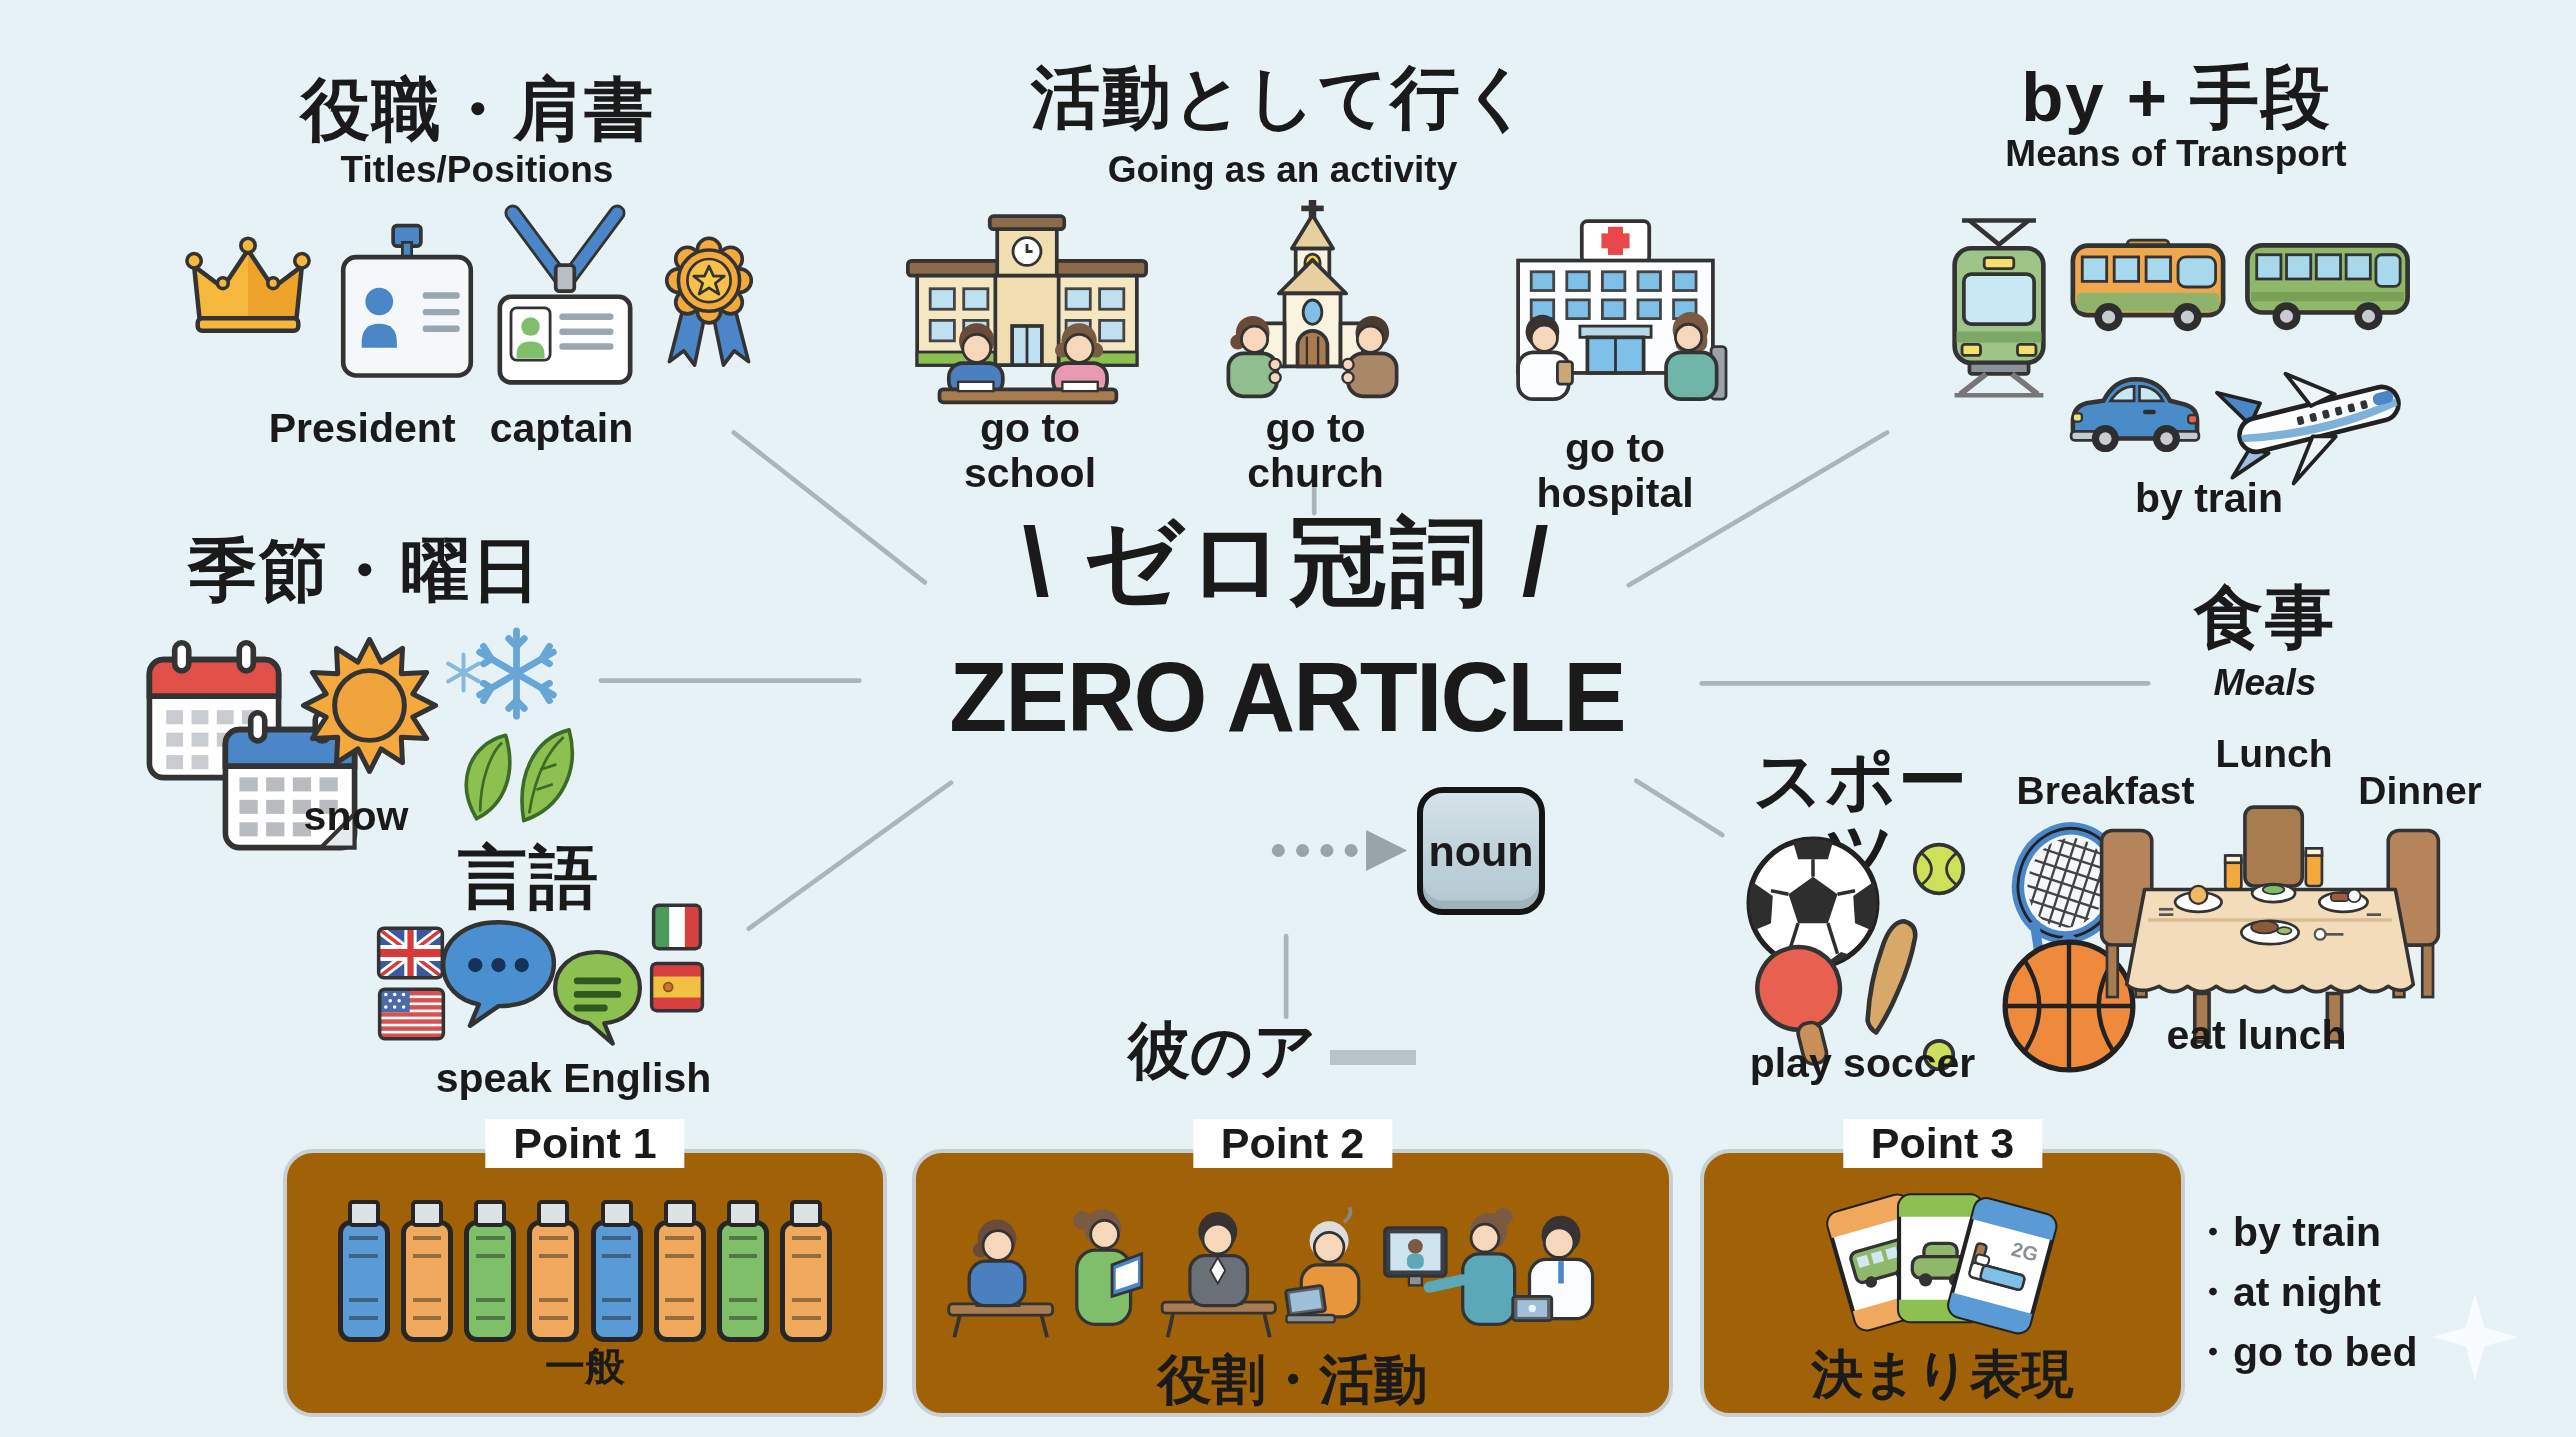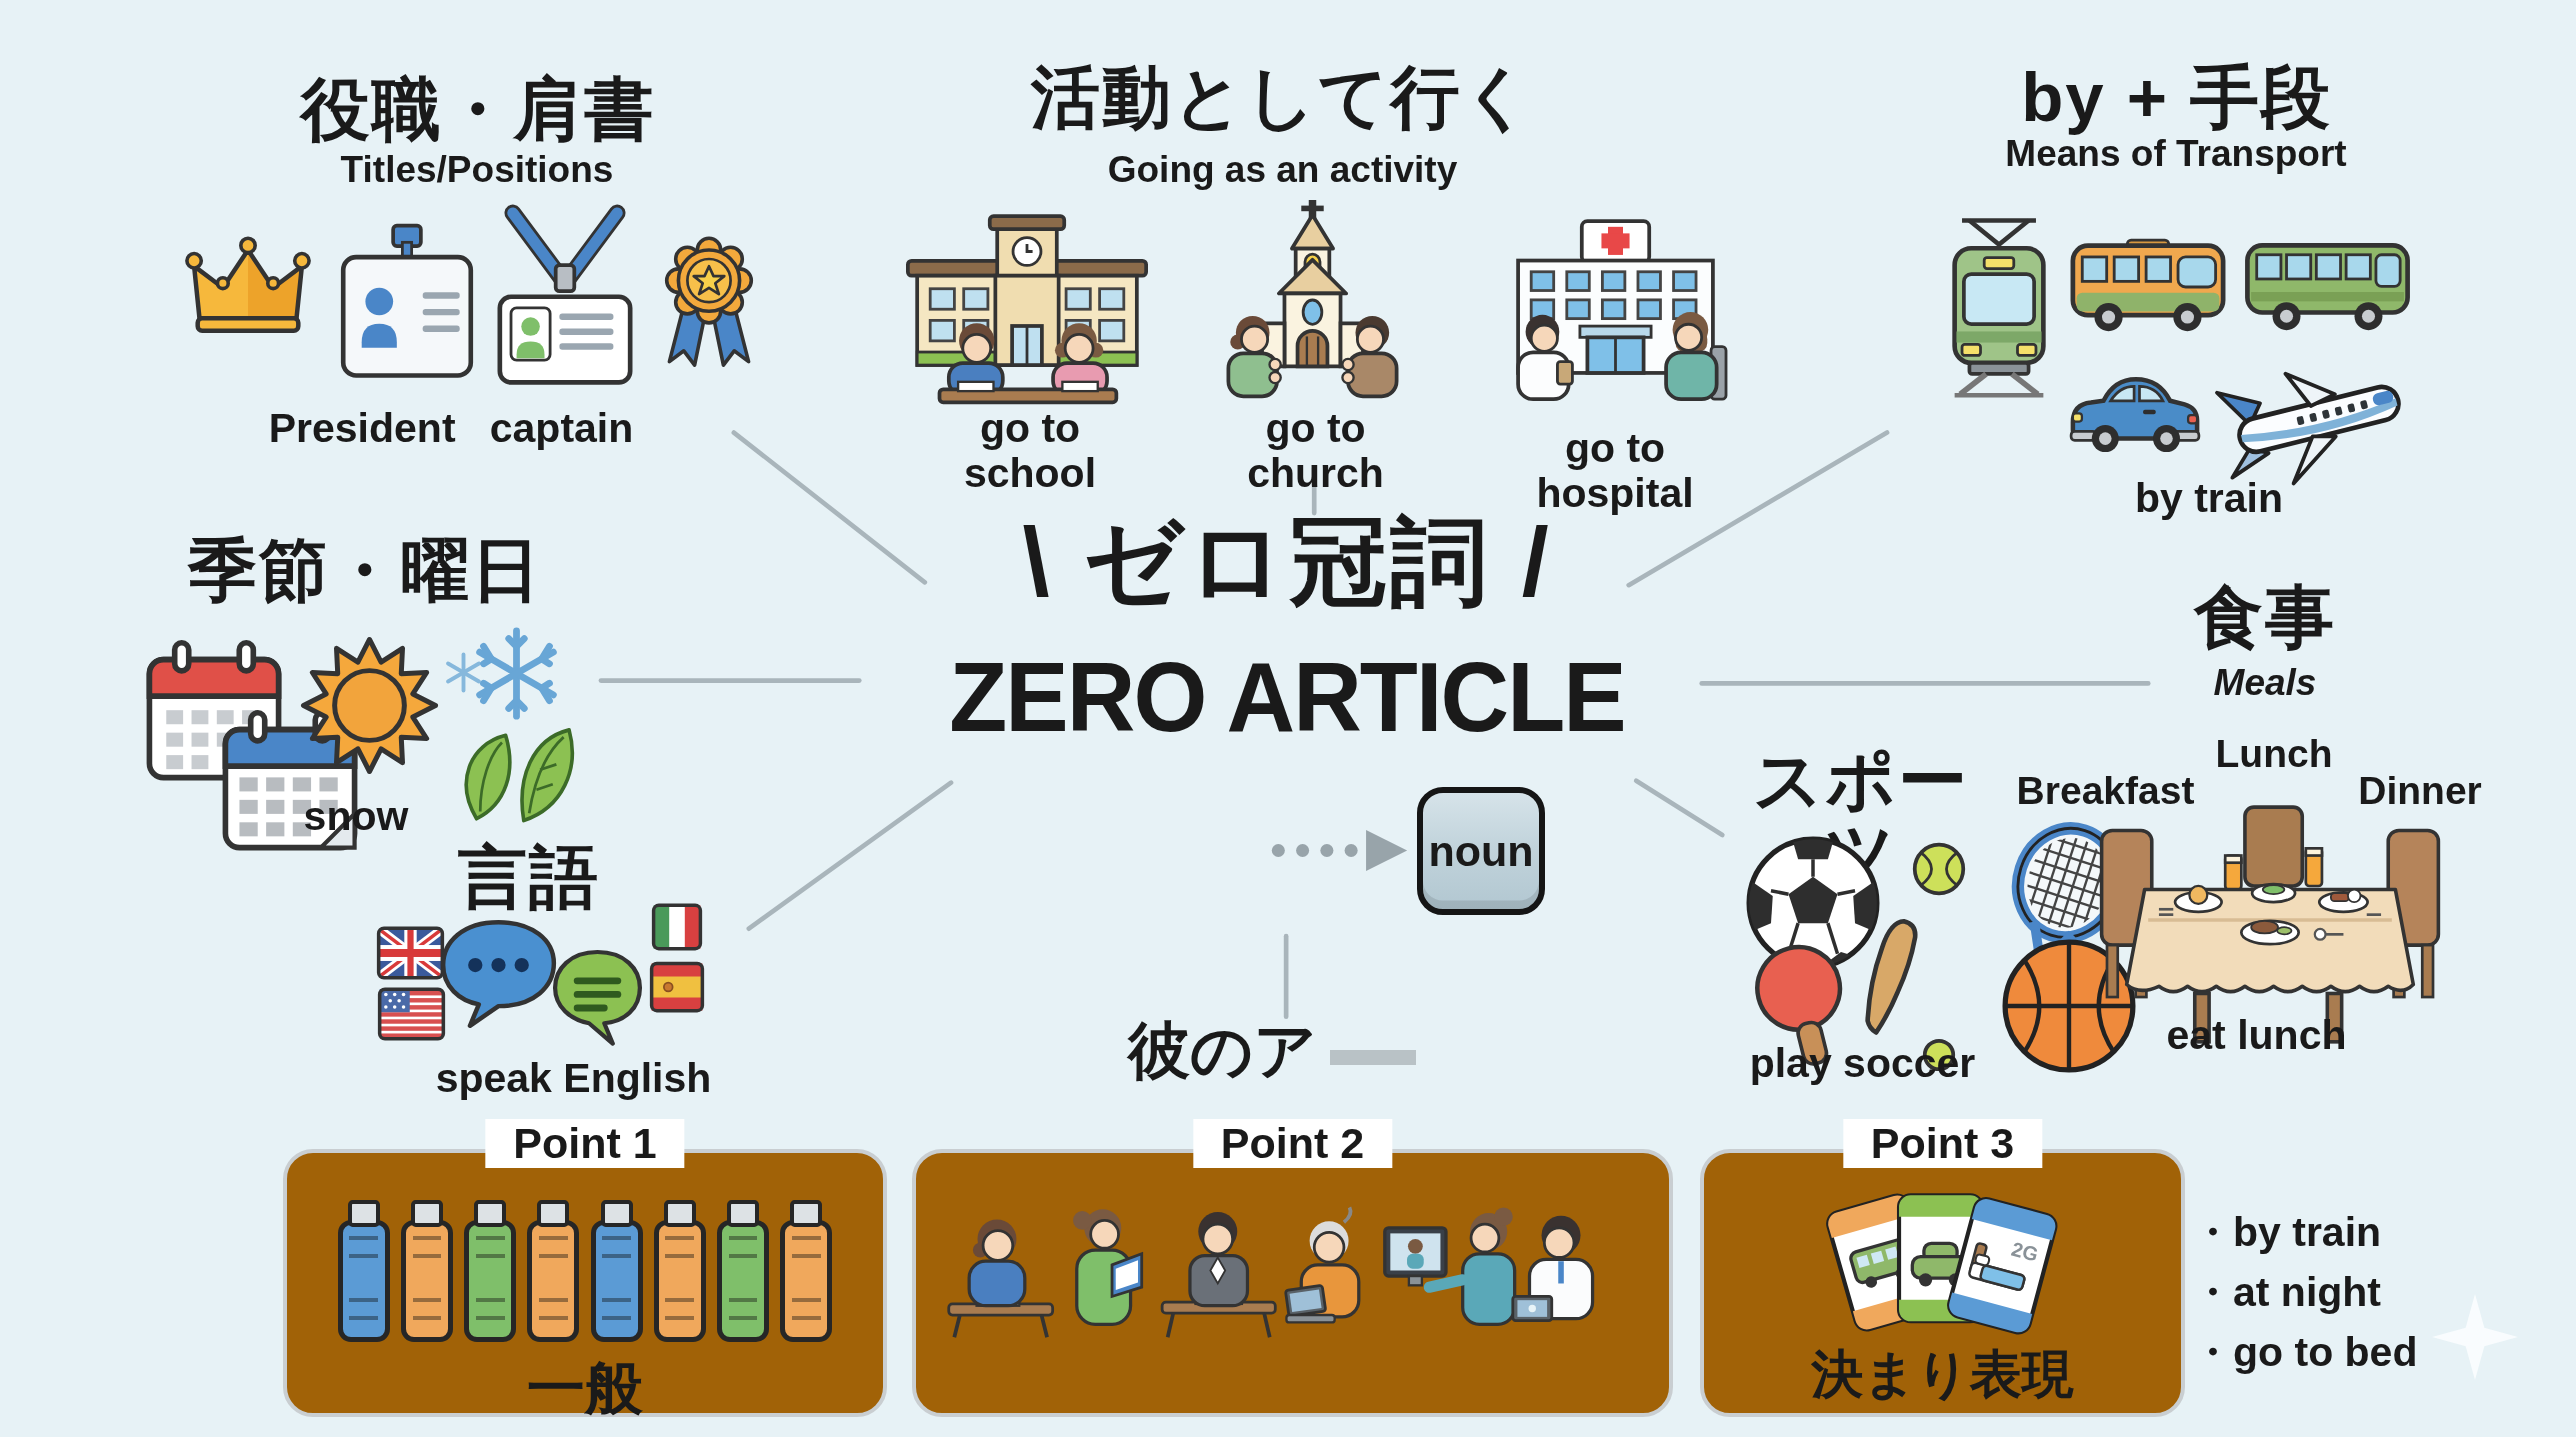--- a/index.html
+++ b/index.html
@@ -650,21 +650,21 @@
           <i class="cap"></i>
           <i class="st"></i>
           <i class="sb"></i>
         </div>
         <div class="bottle" style="background: rgb(240, 168, 92);">
           <i class="cap"></i>
           <i class="st"></i>
           <i class="sb"></i>
         </div>
       </div>
-    <div class="point-label" style="top:197px;font-size:58px;">一般</div>
+    <div class="point-label" style="top:186px;font-size:40px;">一般</div>
   </div>
 
   <div class="point-box" style="left:912px;top:1149px;width:753px;height:260px;">
     <div class="point-title">Point 2</div>
     <svg class="abs" style="left:28px;top:34px;" width="683" height="154" viewBox="0 0 730 166">
 
       <rect x="2" y="126" width="112" height="12" rx="4" fill="#a97c50" stroke="#333" stroke-width="3"></rect>
       <line x1="14" y1="138" x2="8" y2="162" stroke="#333" stroke-width="4"></line>
       <line x1="102" y1="138" x2="108" y2="162" stroke="#333" stroke-width="4"></line>
       <rect x="32" y="116" width="46" height="12" fill="#fff" stroke="#333" stroke-width="2.5"></rect>
@@ -711,20 +711,21 @@
       <line x1="556" y1="100" x2="520" y2="108" stroke="#5aa8b8" stroke-width="12" stroke-linecap="round"></line>
 
       <circle cx="662" cy="52" r="21" fill="#3a3230"></circle>
       <circle cx="660" cy="60" r="16" fill="#f6d7ba" stroke="#333" stroke-width="3"></circle>
       <rect x="628" y="78" width="68" height="64" rx="18" fill="#fbfcfd" stroke="#333" stroke-width="3.5"></rect>
       <line x1="662" y1="80" x2="662" y2="104" stroke="#4a86c8" stroke-width="6"></line>
       <rect x="610" y="118" width="42" height="26" rx="3" fill="#5a6268" stroke="#333" stroke-width="3"></rect>
       <rect x="615" y="122" width="32" height="18" fill="#9fc0d8"></rect>
       <circle cx="631" cy="131" r="4" fill="#e8f4f8"></circle>
     </svg>
+    <div class="point-label" style="top:191px;">役割・活動</div>
   </div>
 
   <div class="point-box" style="left:1700px;top:1149px;width:477px;height:260px;">
     <div class="point-title">Point 3</div>
     <svg class="abs" style="left:82px;top:24px;" width="309" height="170" viewBox="0 0 330 205">
       <g transform="rotate(-16 95 105)">
         <rect x="45" y="30" width="100" height="146" rx="14" fill="#ffffff" stroke="#222" stroke-width="5"></rect>
         <path d="M45 44 a14 14 0 0 1 14 -14 h72 a14 14 0 0 1 14 14 v14 h-100 z" fill="#f0a85c"></path>
         <path d="M45 162 a14 14 0 0 0 14 14 h72 a14 14 0 0 0 14 -14 v-12 h-100 z" fill="#f0a85c"></path>
         <rect x="60" y="82" width="68" height="38" rx="8" fill="#8fb86a" stroke="#333" stroke-width="4"></rect>

